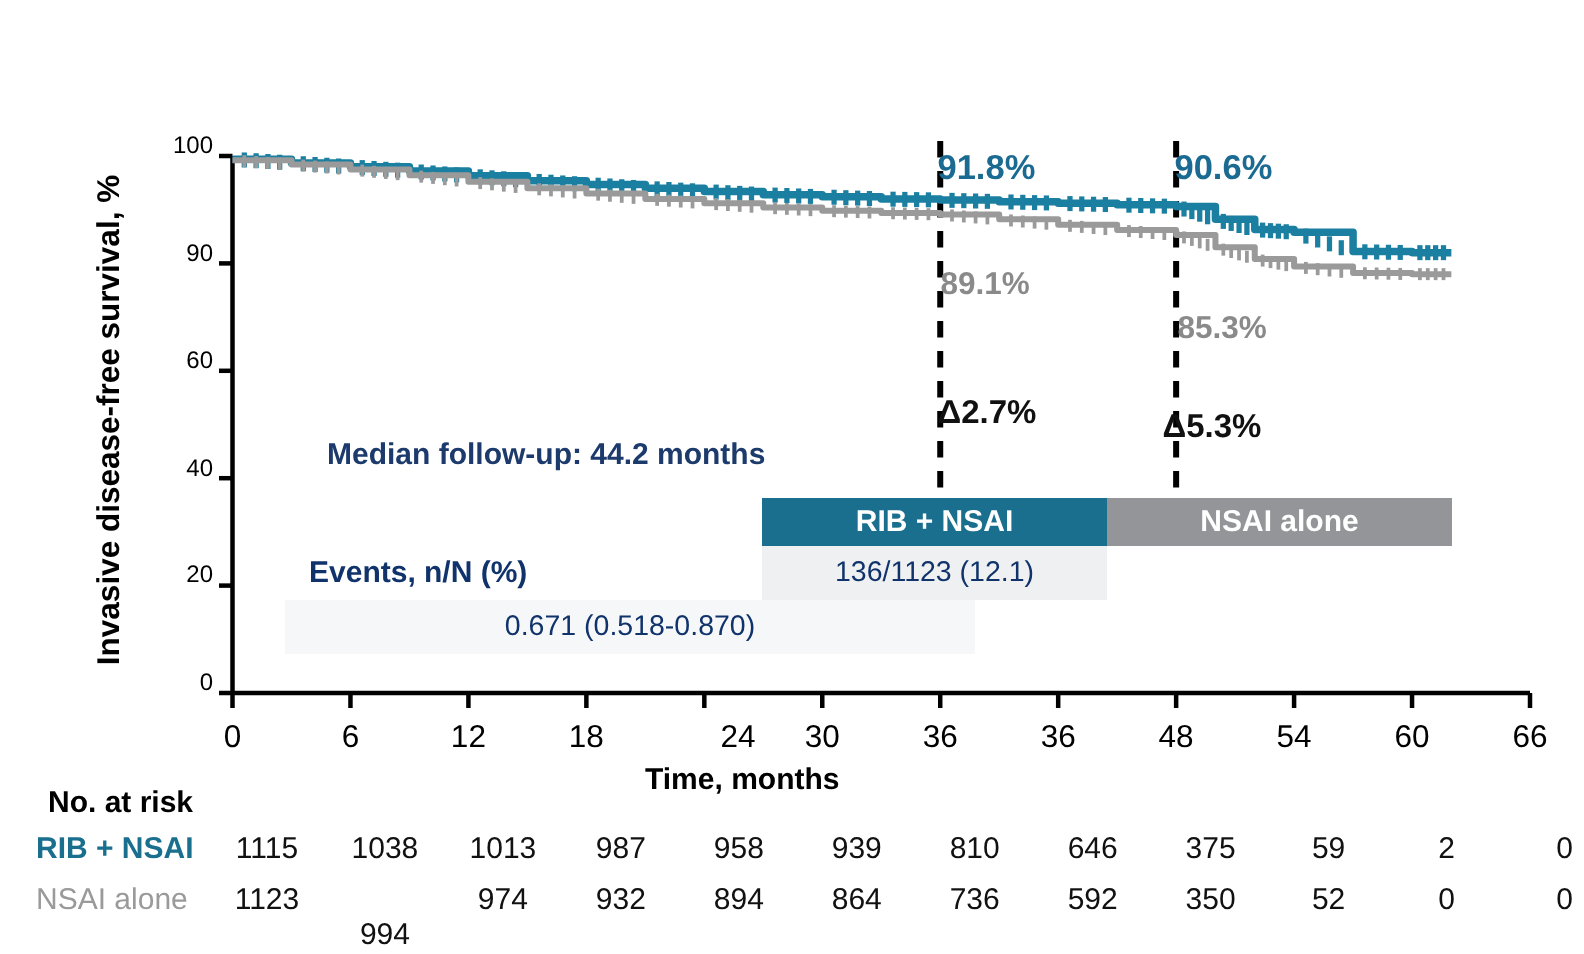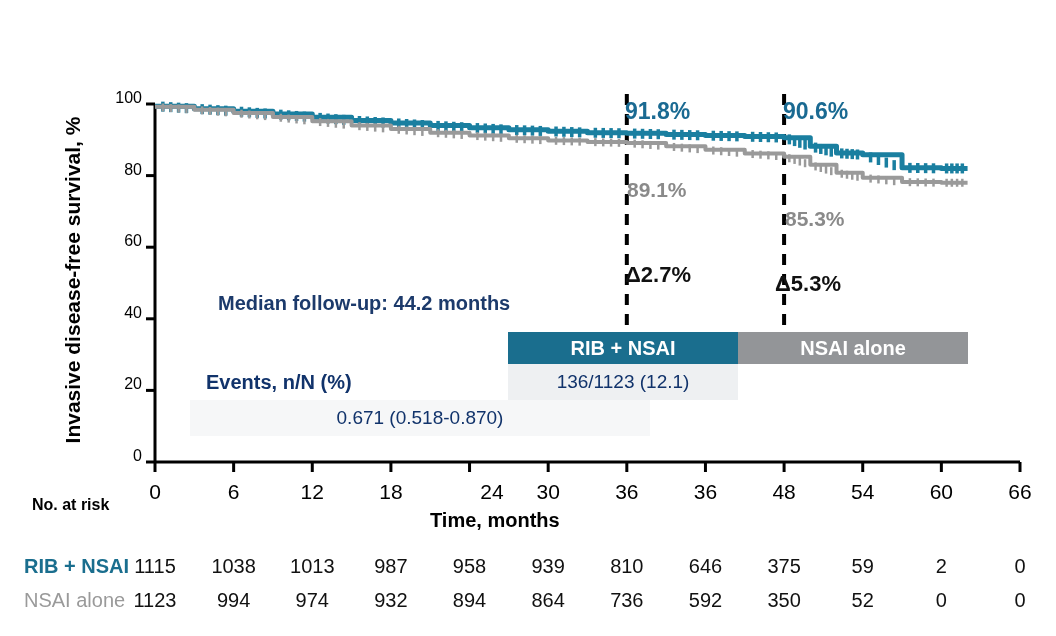--- a/index.html
+++ b/index.html
@@ -63,45 +63,45 @@
   .hd{color:#fff;font-weight:bold;font-size:20px;}
   .hd-a{background:#1a6e8e;}
   .hd-b{background:#939598;}
   .bg-row1 .c-label{background:#ffffff;}
   .bg-row1 .c-a,.bg-row1 .c-b{background:#eef0f2;}
   .bg-row2 .c-label{background:#f1f2f4;}
   .bg-row2 .c-wide{background:#f6f7f8;}
   .sup{font-size:13px;vertical-align:super;}
 
   
-  .risk-title{position:absolute;left:32px;top:496px;font-size:16px;font-weight:bold;color:#000;}
+  .risk-title{position:absolute;left:32px;top:524px;font-size:20px;font-weight:bold;color:#000;}
   .risk-name{position:absolute;width:140px;text-align:left;font-size:20px;white-space:nowrap;}
   .risk-a-name{left:24px;top:555px;color:#1a6e8e;font-weight:bold;}
   .risk-b-name{left:24px;top:589px;color:#9a9a9a;}
-  .risk-val{position:absolute;width:56px;margin-left:-28px;text-align:center;font-size:20px;color:#111;}
+  .risk-val{position:absolute;width:56px;margin-left:-28px;text-align:center;font-size:20px;color:#111;padding-left:23px;}
   .risk-row-a{top:555px;}
   .risk-row-b{top:589px;}
 
   svg.plot{position:absolute;left:0;top:0;}
 </style>
 </head>
 <body>
 
 <div id="root">
 
 
   <div class="ylabel">Invasive disease-free survival, %</div>
   <div class="xlabel">Time, months</div>
 
   <div class="ytick-wrap" id="yticks">
       <div class="ytick" style="top: 447px;">0</div>
       <div class="ytick" style="top: 375.4px;">20</div>
       <div class="ytick" style="top: 303.8px;">40</div>
       <div class="ytick" style="top: 232.2px;">60</div>
-      <div class="ytick" style="top: 160.6px;">80</div>
+      <div class="ytick" style="top: 160.6px;">90</div>
       <div class="ytick" style="top: 89px;">100</div>
     </div>
   <div id="xticks">
       <div class="xtick" style="left: 155px;">0</div>
       <div class="xtick" style="left: 233.636px;">6</div>
       <div class="xtick" style="left: 312.273px;">12</div>
       <div class="xtick" style="left: 390.909px;">18</div>
       <div class="xtick" style="left: 492px;">24</div>
       <div class="xtick" style="left: 548.182px;">30</div>
       <div class="xtick" style="left: 626.818px;">36</div>
@@ -363,21 +363,21 @@
       <div class="risk-val risk-row-a" style="left: 390.909px;">987</div>
       <div class="risk-val risk-row-a" style="left: 469.545px;">958</div>
       <div class="risk-val risk-row-a" style="left: 548.182px;">939</div>
       <div class="risk-val risk-row-a" style="left: 626.818px;">810</div>
       <div class="risk-val risk-row-a" style="left: 705.455px;">646</div>
       <div class="risk-val risk-row-a" style="left: 784.091px;">375</div>
       <div class="risk-val risk-row-a" style="left: 862.727px;">59</div>
       <div class="risk-val risk-row-a" style="left: 941.364px;">2</div>
       <div class="risk-val risk-row-a" style="left: 1020px;">0</div>
       <div class="risk-val risk-row-b" style="left: 155px;">1123</div>
-      <div class="risk-val risk-row-b" style="left: 233.636px;">994</div>
+      <div class="risk-val risk-row-b" style="left: 233.636px; margin-top: 23px;">994</div>
       <div class="risk-val risk-row-b" style="left: 312.273px;">974</div>
       <div class="risk-val risk-row-b" style="left: 390.909px;">932</div>
       <div class="risk-val risk-row-b" style="left: 469.545px;">894</div>
       <div class="risk-val risk-row-b" style="left: 548.182px;">864</div>
       <div class="risk-val risk-row-b" style="left: 626.818px;">736</div>
       <div class="risk-val risk-row-b" style="left: 705.455px;">592</div>
       <div class="risk-val risk-row-b" style="left: 784.091px;">350</div>
       <div class="risk-val risk-row-b" style="left: 862.727px;">52</div>
       <div class="risk-val risk-row-b" style="left: 941.364px;">0</div>
       <div class="risk-val risk-row-b" style="left: 1020px;">0</div>

